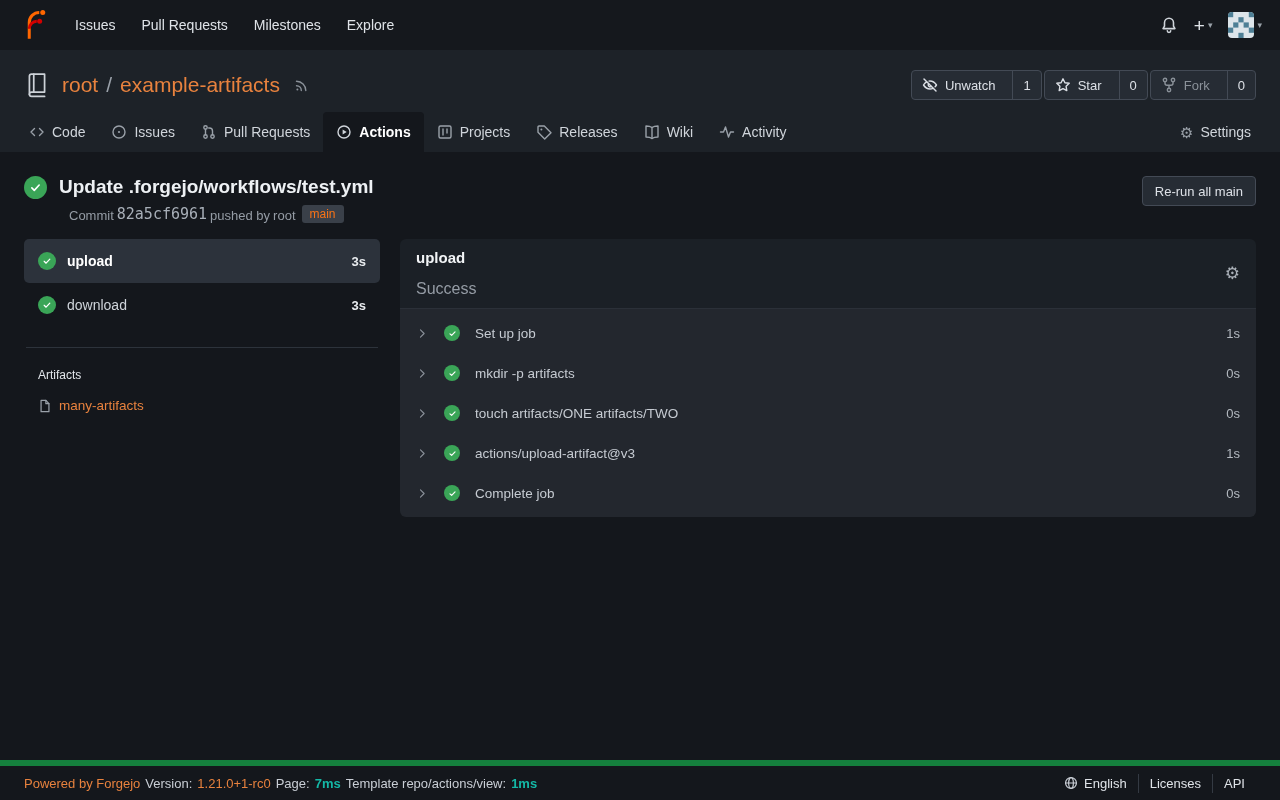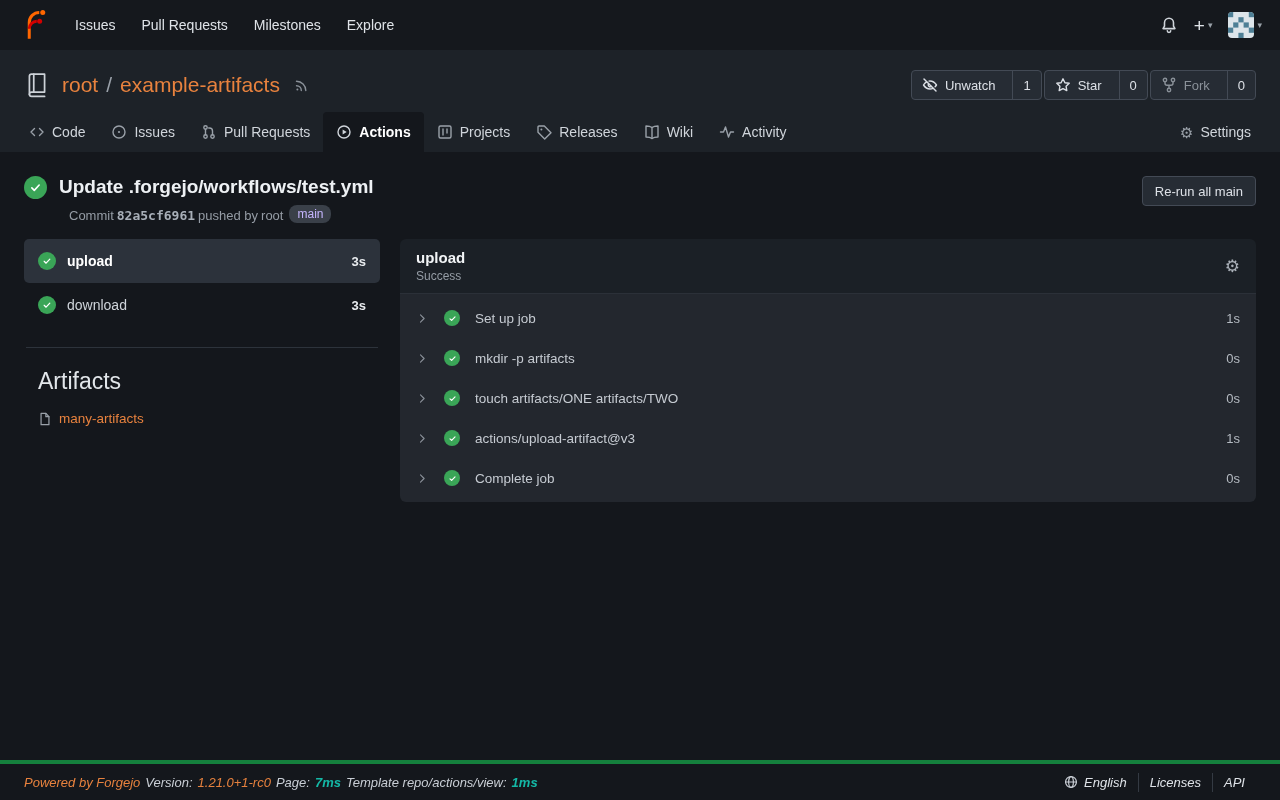--- a/index.html
+++ b/index.html
@@ -65,48 +65,48 @@
   
   main{flex:1;padding:16px 24px 0;overflow:hidden;}
   .run-header{display:flex;align-items:flex-start;gap:12px;padding:8px 0 16px;}
   .check{border-radius:50%;background:var(--green);display:inline-flex;align-items:center;justify-content:center;flex:none;}
   .check svg{stroke:#fff;fill:none;stroke-width:2;stroke-linecap:round;stroke-linejoin:round;}
   .check.lg{width:23px;height:23px;}
   .check.md{width:18px;height:18px;}
   .check.sm{width:16px;height:16px;}
   .run-title{margin:0;font-size:19px;font-weight:700;color:#eef1f4;}
   .commit-line{margin-top:7px;font-size:13px;color:var(--muted);display:flex;align-items:flex-end;gap:3px;margin-left:10px;}
-  .sha{font-family:"DejaVu Sans Mono","Liberation Mono",monospace;font-size:13px;color:#a8afb8;font-weight:bold;}
-  .badge-main{background:#3a4049;color:#c4b5fd;border-radius:8px;padding:2px 8px;font-size:12px;margin-left:3px;}
+  .sha{font-family:"DejaVu Sans Mono","Liberation Mono",monospace;font-size:15px;color:#a8afb8;}
+  .badge-main{background:#3a4049;color:#f97316;border-radius:3px;padding:2px 8px;font-size:12px;margin-left:3px;}
   .rerun{margin-left:auto;}
 
   .run-body{display:flex;gap:20px;align-items:flex-start;}
   .jobs-col{width:356px;flex:none;}
   .job-row{display:flex;align-items:center;gap:11px;padding:0 14px;height:44px;border-radius:5px;font-size:14px;color:#cfd4da;cursor:pointer;}
   .job-row.selected{background:#2c323b;}
   .job-row.selected .job-name{font-weight:700;color:#fff;}
   .job-dur{margin-left:auto;font-size:13px;font-weight:700;color:#e9ecef;}
   .jobs-divider{border:none;border-top:1px solid #2d333b;margin:20px 2px;}
-  .artifacts-title{margin:4px 14px 16px;font-size:23px;font-weight:400;color:#e2e6ea;}
+  .artifacts-title{margin:4px 14px 16px;font-size:12px;font-weight:400;color:#e2e6ea;}
   .artifact-row{display:flex;align-items:center;gap:7px;margin:0 14px;font-size:13.5px;}
   .artifact-row .ico{color:#9aa1a9;width:14px;height:14px;}
   .artifact-row a{color:var(--link);}
 
   .job-panel{flex:1;border-radius:6px;overflow:hidden;}
   .panel-header{background:var(--panel-head);padding:10px 16px;display:flex;align-items:center;border-bottom:1px solid #2b3038;}
   .panel-title{font-size:15px;font-weight:700;color:#f2f4f6;}
-  .panel-status{font-size:12px;color:var(--muted);margin-top:3px;}
+  .panel-status{font-size:16px;color:var(--muted);margin-top:14px;}
   .panel-gear{margin-left:auto;color:#aab0b8;font-size:17px;cursor:pointer;line-height:1;}
   .steps{background:var(--panel-body);padding:4px 0;}
   .step-row{display:flex;align-items:center;gap:15px;height:40px;padding:0 16px;font-size:13.5px;color:#c6cbd2;cursor:pointer;}
   .step-chevron{color:#8a9099;width:13px;height:13px;}
   .step-dur{margin-left:auto;color:#b4bac1;font-size:13px;text-align:right;}
 
   
-  .footer{flex:none;height:40px;border-top:4px solid #15803d;display:flex;align-items:center;padding:0 24px;font-size:13px;color:#c9ced5;background:var(--body-bg);font-style:italic;}
+  .footer{flex:none;height:40px;border-top:6px solid #15803d;display:flex;align-items:center;padding:0 24px;font-size:13px;color:#c9ced5;background:var(--body-bg);}
   .footer-left{display:flex;align-items:center;gap:5px;}
   .footer a{color:var(--link);}
   .footer b{color:#14b8a6;font-weight:700;}
   .footer-right{margin-left:auto;display:flex;align-items:center;}
   .footer-right .fitem{display:flex;align-items:center;gap:6px;padding:2px 11px;color:#dfe3e8;}
   .footer-right .fitem + .fitem{border-left:1px solid #343a43;}
   .footer-right .ico{width:14px;height:14px;color:#c9ced5;}
 </style>
 </head>
 <body>

